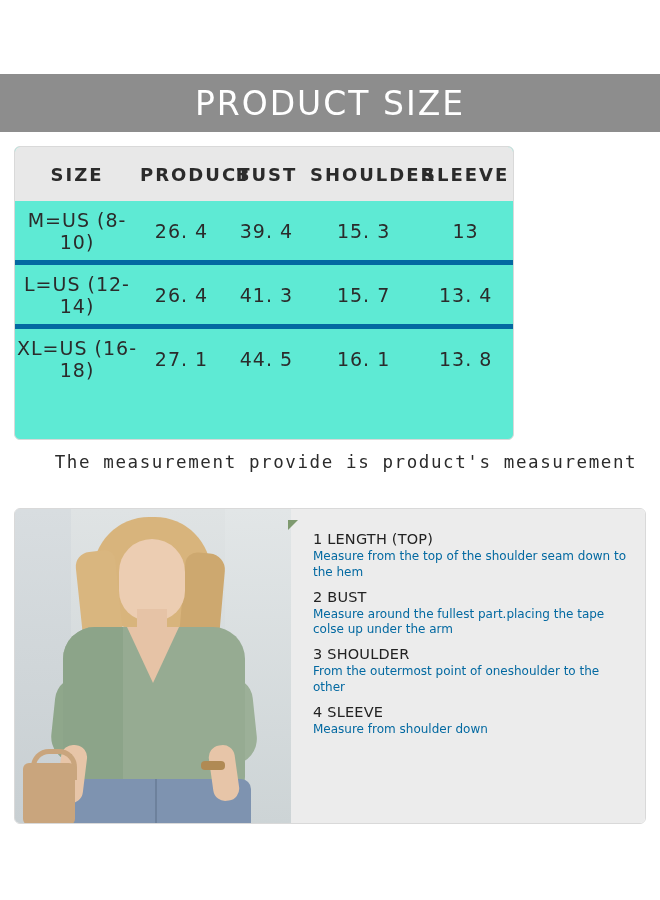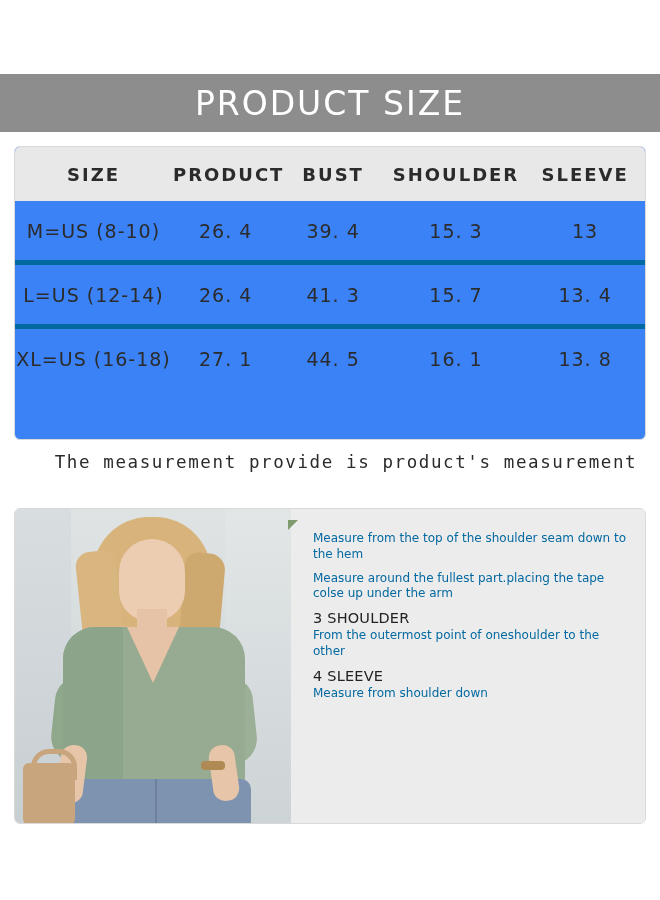--- a/index.html
+++ b/index.html
@@ -49,25 +49,25 @@
     font-weight: 400;
     font-family: "DejaVu Sans", sans-serif;
     white-space: nowrap;
   }
 
   
   .table-card {
     position: absolute;
     left: 14px;
     top: 146px;
-    width: 632px;
+    width: 500px;
     height: 294px;
     border: 1px solid #d9d9d9;
     border-radius: 6px;
-    background: #3b82f6;
+    background: #5eead4;
     box-sizing: border-box;
     overflow: hidden;
   }
   table.size-table {
     width: 100%;
     border-collapse: collapse;
     table-layout: fixed;
   }
   table.size-table th,
   table.size-table td {
@@ -324,23 +324,25 @@
       <div class="jeans-seam"></div>
       <div class="arm-l"></div>
       <div class="arm-r"></div>
       <div class="bracelet"></div>
       <div class="bag-handle"></div>
       <div class="bag"></div>
     </div>
 
     <div class="measure-panel">
       <div class="m-item">
+        <div class="m-title">1 LENGTH (TOP)</div>
         <div class="m-desc">Measure from the top of the shoulder seam down to the hem</div>
       </div>
       <div class="m-item">
+        <div class="m-title">2 BUST</div>
         <div class="m-desc">Measure around the fullest part.placing the tape colse up under the arm</div>
       </div>
       <div class="m-item">
         <div class="m-title">3 SHOULDER</div>
         <div class="m-desc">From the outermost point of oneshoulder to the other</div>
       </div>
       <div class="m-item">
         <div class="m-title">4 SLEEVE</div>
         <div class="m-desc">Measure from shoulder down</div>
       </div>

